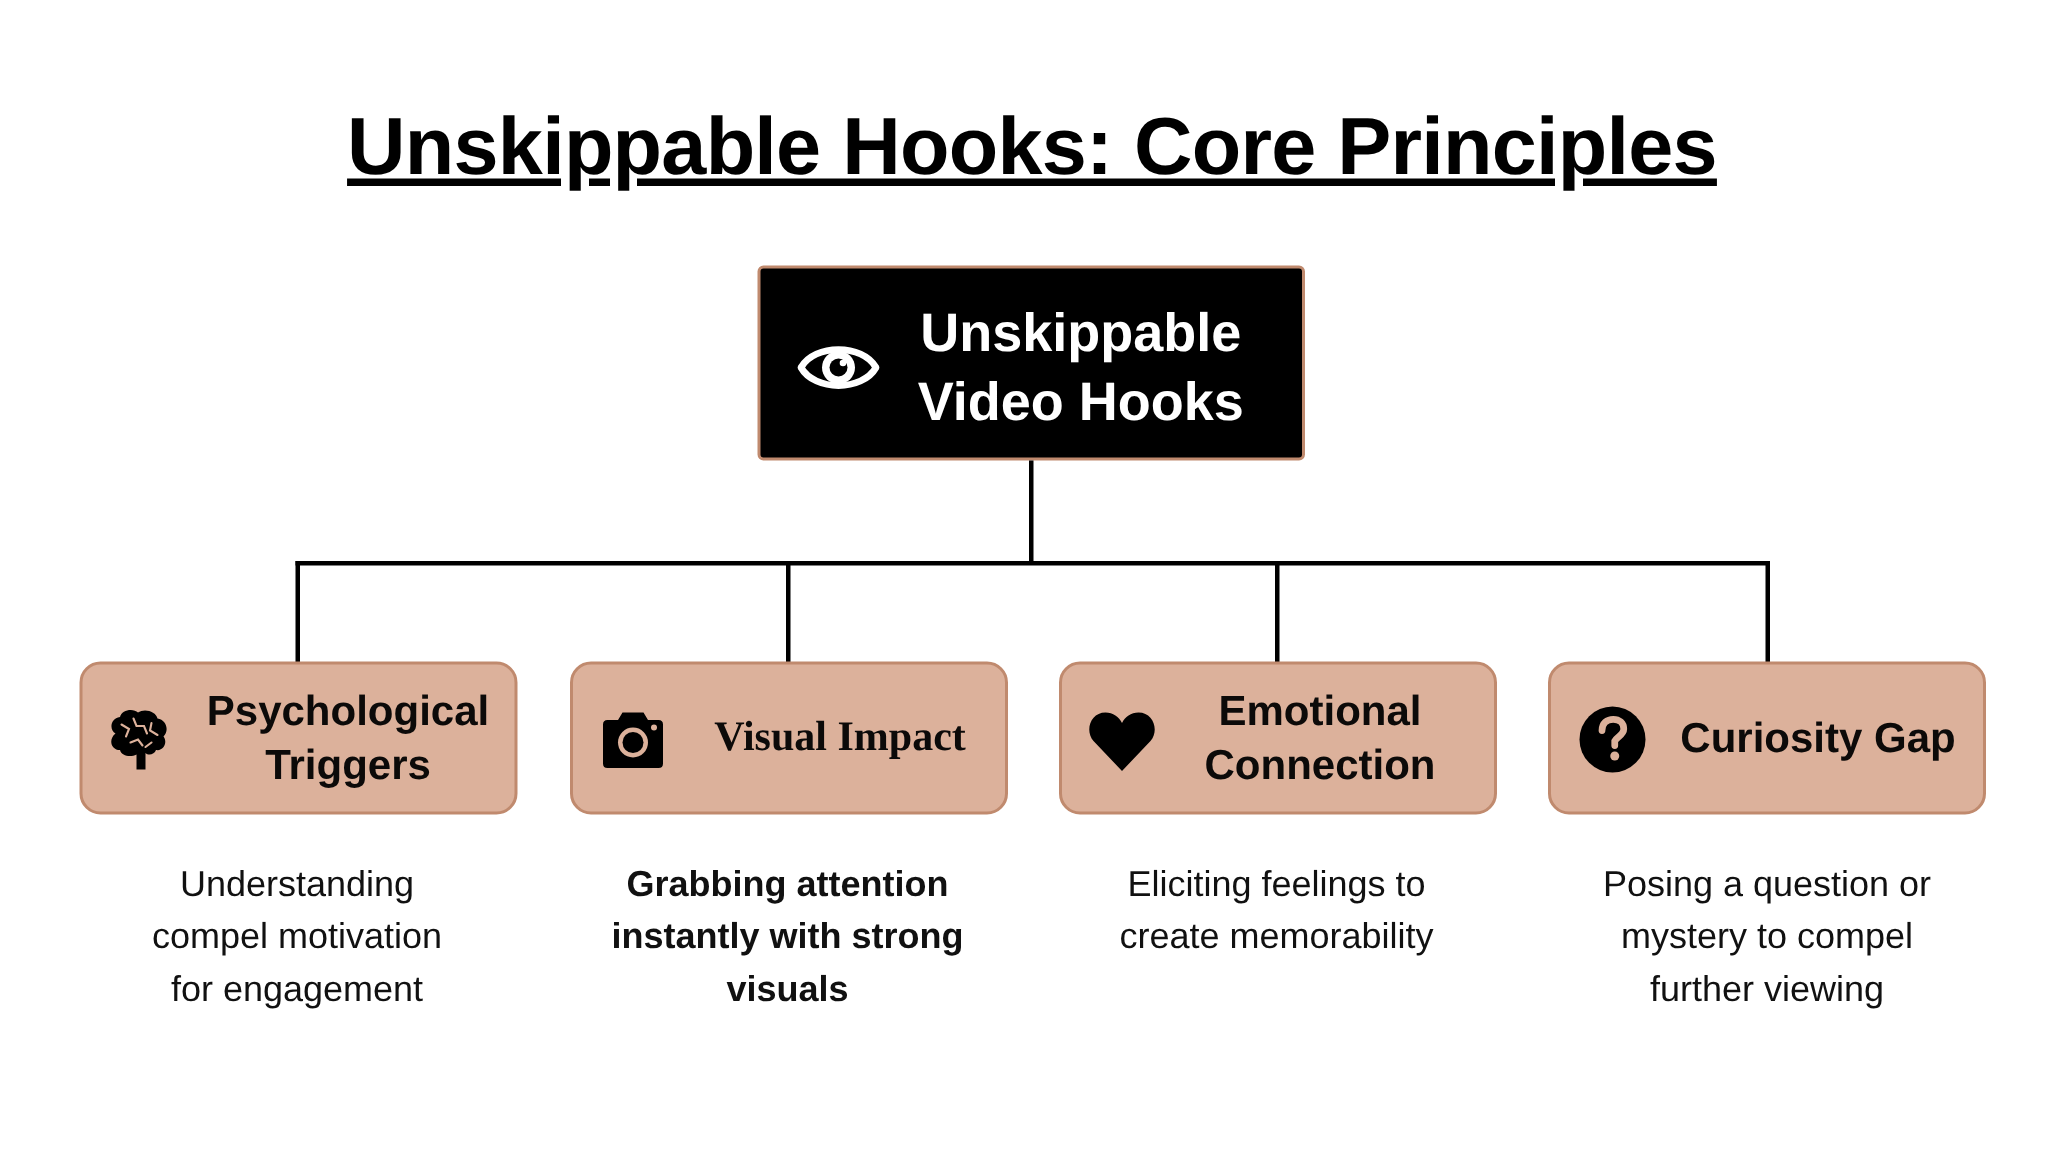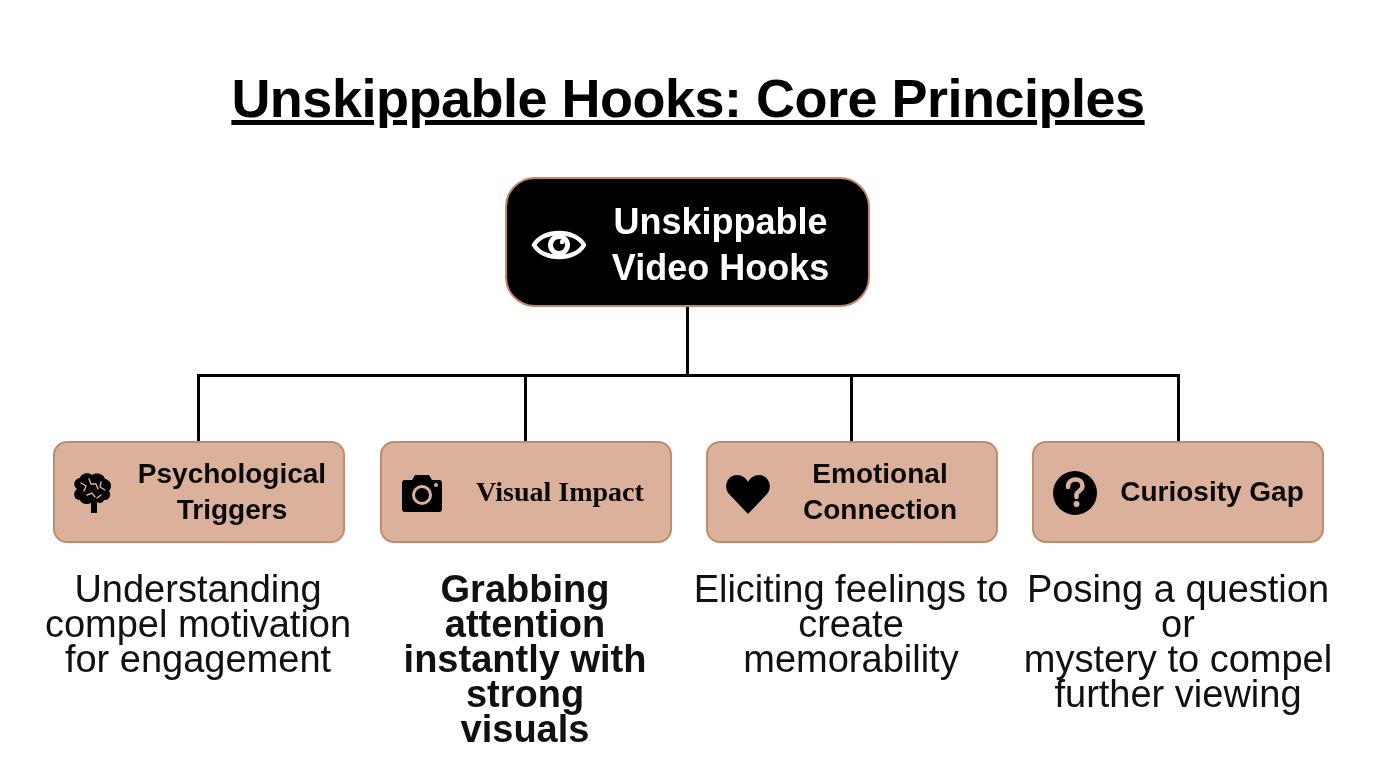--- a/index.html
+++ b/index.html
@@ -28,21 +28,21 @@
       text-decoration: underline;
     }
     .root {
       position: absolute;
       left: 505px;
       top: 177px;
       width: 361px;
       height: 126px;
       background: #000;
       border: 2px solid #c08a6e;
-      border-radius: 30px;
+      border-radius: 4px;
       display: flex;
       align-items: center;
       box-sizing: content-box;
     }
     .root .icon {
       position: absolute;
       left: 24px;
       top: 38px;
       width: 56px;
       height: 56px;
@@ -83,21 +83,21 @@
       font-weight: bold;
       line-height: 36px;
       text-align: center;
       color: #0c0a09;
     }
     .desc {
       position: absolute;
       top: 572px;
       width: 320px;
       text-align: center;
-      font-size: 38px;
+      font-size: 24px;
       line-height: 35px;
       color: #111;
     }
   </style>
 </head>
 <body>
 
 <div class="title">Unskippable Hooks: Core Principles</div>
 
 <div class="root">

